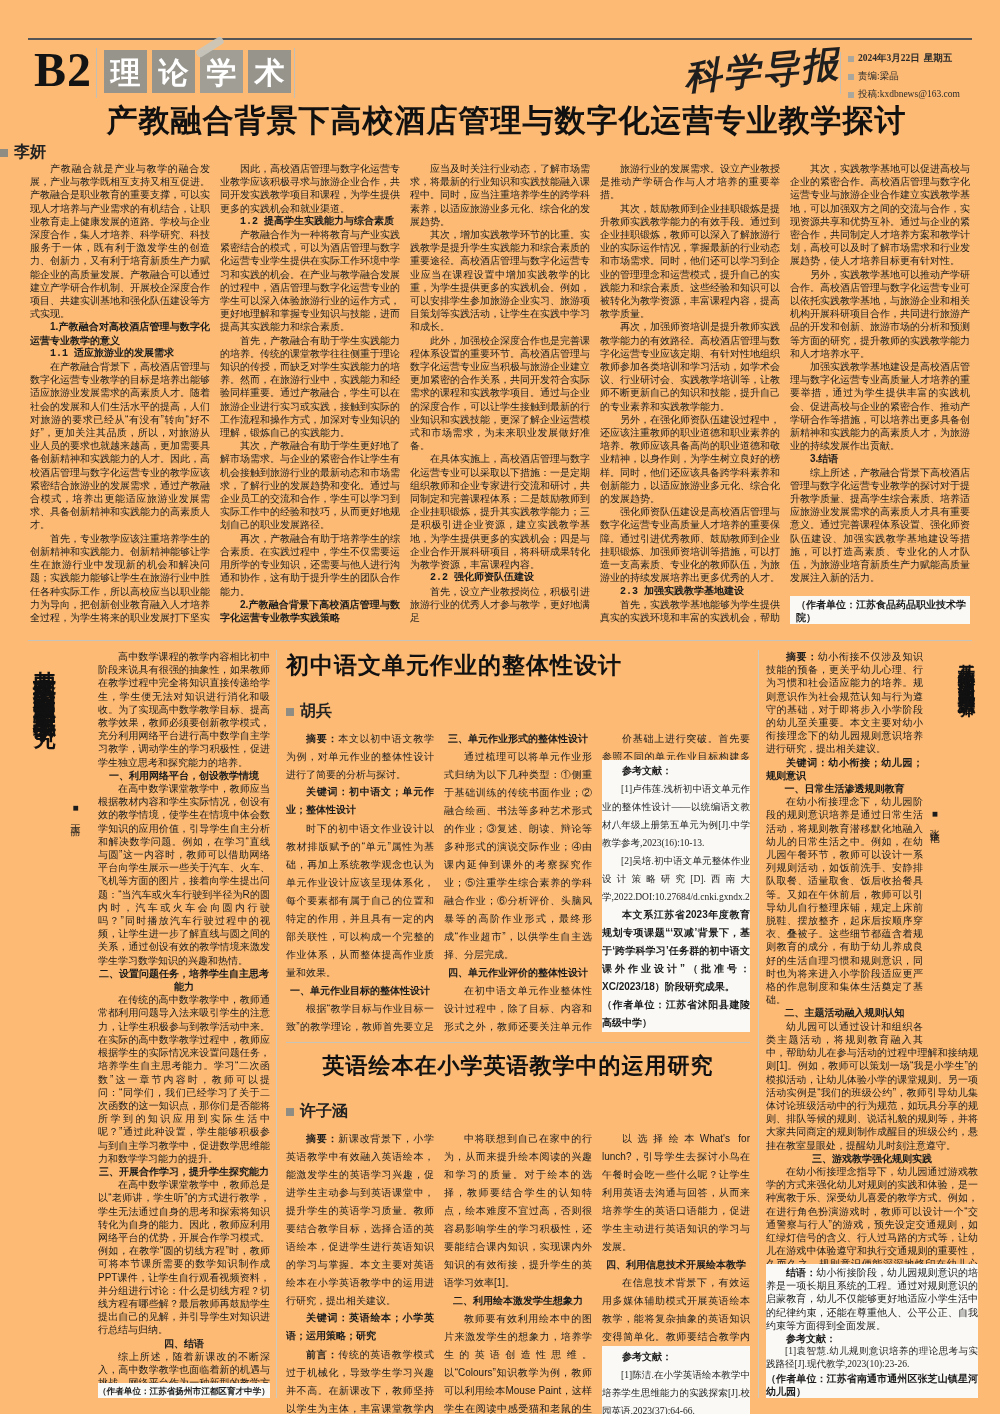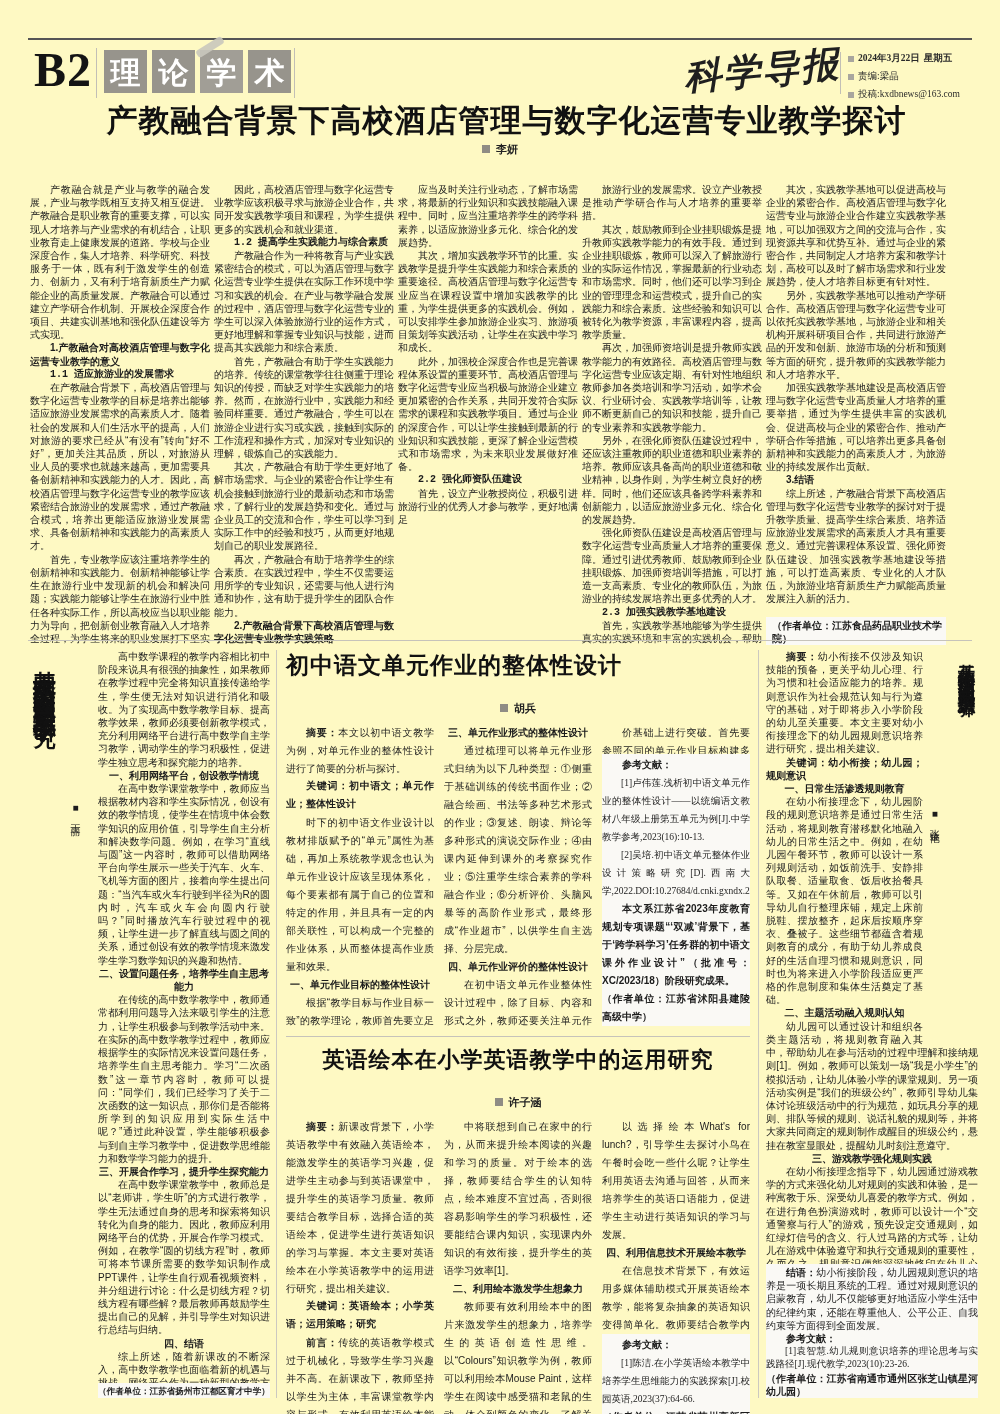--- a/index.html
+++ b/index.html
@@ -1,16 +1,16 @@
 <!DOCTYPE html>
 <html><head>
 <meta charset="utf-8">
 <style>
   html,body{margin:0;padding:0;background:#e8e6e0;}
-  .sheet{position:relative;width:1000px;height:1414px;background:#fef9c3;overflow:hidden;
+  .sheet{position:relative;width:1000px;height:1414px;background:#fdba74;overflow:hidden;
          font-family:"Liberation Sans",sans-serif;color:#1c1c1c;}
   
   .topline{position:absolute;left:28px;right:28px;top:38px;height:2px;background:#555;}
   .pageno{position:absolute;left:34px;top:42px;font-family:"Liberation Serif",serif;
           font-weight:700;font-size:48px;color:#141414;letter-spacing:1px;}
   .hl{position:absolute;width:1px;background:#c2bfb6;}
   .hl1{left:96px;top:48px;height:50px}
   .hl2{left:294px;top:48px;height:50px}
   .hl3{left:840px;top:52px;height:42px}
   .secblocks{position:absolute;left:104px;top:50px;display:flex;gap:5px;}
@@ -30,27 +30,27 @@
   
   .tx-p,.tx-h,.tx-hc,.tx-k,.tx-abs,.tx-ref,.tx-note,.tx-attr{margin:0;text-align:justify;}
   .tx-p{text-indent:2em;}
   .tx-h{font-weight:700;text-indent:2em;}
   .tx-hc{font-weight:700;text-align:center;text-indent:0;}
   .tx-k{font-family:Liberation Mono, monospace;font-weight:700;text-indent:2em;}
   .tx-abs{font-family:"Liberation Serif",serif;text-indent:2em;}
   .tx-ref{font-family:"Liberation Serif",serif;text-indent:2em;font-size:9.5px;}
   .tx-note{font-weight:700;text-indent:2em;}
   .tx-attr{font-weight:700;text-indent:0;}
-  .byline{text-align:center;font-size:11px;font-weight:700;color:#222;}
+  .byline{text-align:left;font-size:16px;font-weight:700;color:#222;}
   .bsq{display:inline-block;width:8px;height:8px;background:#8f8c84;margin-right:6px;}
   
   .main-title{position:absolute;left:13px;right:0;top:100px;text-align:center;font-size:31px;
        font-weight:700;letter-spacing:1px;color:#111;}
   .main-byline{position:absolute;left:0;right:0;top:142px;}
-  .main-cols{position:absolute;left:30px;top:183px;width:940px;height:462px;display:flex;gap:4px;}
+  .main-cols{position:absolute;left:30px;top:162px;width:940px;height:462px;display:flex;gap:10px;}
   .mcol{width:180px;flex:none;overflow:hidden;font-size:10px;line-height:13.2px;position:relative;}
   .main-attr{position:absolute;right:0;bottom:0;background:#faf9f5;font-weight:700;
        font-size:10px;padding:2px 0 0 6px;}
   .sep-h{position:absolute;left:28px;right:28px;top:640px;height:1px;background:#c6c3ba;}
   
   .vrule{position:absolute;top:650px;height:748px;width:1px;background:#ccc9c0;}
   .vr1{left:276px}.vr2{left:758px}
   
   .left-art{position:absolute;left:30px;top:650px;width:240px;height:748px;display:flex;}
   .vt-wrap{width:68px;flex:none;position:relative;}
@@ -130,20 +130,21 @@
         <div class="tx-p">产教融合作为一种将教育与产业实践紧密结合的模式，可以为酒店管理与数字化运营专业学生提供在实际工作环境中学习和实践的机会。在产业与教学融合发展的过程中，酒店管理与数字化运营专业的学生可以深入体验旅游行业的运作方式，更好地理解和掌握专业知识与技能，进而提高其实践能力和综合素质。</div>
         <div class="tx-p">首先，产教融合有助于学生实践能力的培养。传统的课堂教学往往侧重于理论知识的传授，而缺乏对学生实践能力的培养。然而，在旅游行业中，实践能力和经验同样重要。通过产教融合，学生可以在旅游企业进行实习或实践，接触到实际的工作流程和操作方式，加深对专业知识的理解，锻炼自己的实践能力。</div>
         <div class="tx-p">其次，产教融合有助于学生更好地了解市场需求。与企业的紧密合作让学生有机会接触到旅游行业的最新动态和市场需求，了解行业的发展趋势和变化。通过与企业员工的交流和合作，学生可以学习到实际工作中的经验和技巧，从而更好地规划自己的职业发展路径。</div>
         <div class="tx-p">再次，产教融合有助于培养学生的综合素质。在实践过程中，学生不仅需要运用所学的专业知识，还需要与他人进行沟通和协作，这有助于提升学生的团队合作能力。</div>
         <div class="tx-h">2.产教融合背景下高校酒店管理与数字化运营专业教学实践策略</div>
       </div>
     <div class="mcol">
         <div class="tx-p">应当及时关注行业动态，了解市场需求，将最新的行业知识和实践技能融入课程中。同时，应当注重培养学生的跨学科素养，以适应旅游业多元化、综合化的发展趋势。</div>
         <div class="tx-p">其次，增加实践教学环节的比重。实践教学是提升学生实践能力和综合素质的重要途径。高校酒店管理与数字化运营专业应当在课程设置中增加实践教学的比重，为学生提供更多的实践机会。例如，可以安排学生参加旅游企业实习、旅游项目策划等实践活动，让学生在实践中学习和成长。</div>
         <div class="tx-p">此外，加强校企深度合作也是完善课程体系设置的重要环节。高校酒店管理与数字化运营专业应当积极与旅游企业建立更加紧密的合作关系，共同开发符合实际需求的课程和实践教学项目。通过与企业的深度合作，可以让学生接触到最新的行业知识和实践技能，更深了解企业运营模式和市场需求，为未来职业发展做好准备。</div>
+        <div class="tx-p">在具体实施上，高校酒店管理与数字化运营专业可以采取以下措施：一是定期组织教师和企业专家进行交流和研讨，共同制定和完善课程体系；二是鼓励教师到企业挂职锻炼，提升其实践教学能力；三是积极引进企业资源，建立实践教学基地，为学生提供更多的实践机会；四是与企业合作开展科研项目，将科研成果转化为教学资源，丰富课程内容。</div>
         <div class="tx-k">2.2 强化师资队伍建设</div>
         <div class="tx-p">首先，设立产业教授岗位，积极引进旅游行业的优秀人才参与教学，更好地满足</div>
       </div>
     <div class="mcol">
         <div class="tx-p">旅游行业的发展需求。设立产业教授是推动产学研合作与人才培养的重要举措。</div>
         <div class="tx-p">其次，鼓励教师到企业挂职锻炼是提升教师实践教学能力的有效手段。通过到企业挂职锻炼，教师可以深入了解旅游行业的实际运作情况，掌握最新的行业动态和市场需求。同时，他们还可以学习到企业的管理理念和运营模式，提升自己的实践能力和综合素质。这些经验和知识可以被转化为教学资源，丰富课程内容，提高教学质量。</div>
         <div class="tx-p">再次，加强师资培训是提升教师实践教学能力的有效路径。高校酒店管理与数字化运营专业应该定期、有针对性地组织教师参加各类培训和学习活动，如学术会议、行业研讨会、实践教学培训等，让教师不断更新自己的知识和技能，提升自己的专业素养和实践教学能力。</div>
         <div class="tx-p">另外，在强化师资队伍建设过程中，还应该注重教师的职业道德和职业素养的培养。教师应该具备高尚的职业道德和敬业精神，以身作则，为学生树立良好的榜样。同时，他们还应该具备跨学科素养和创新能力，以适应旅游业多元化、综合化的发展趋势。</div>
         <div class="tx-p">强化师资队伍建设是高校酒店管理与数字化运营专业高质量人才培养的重要保障。通过引进优秀教师、鼓励教师到企业挂职锻炼、加强师资培训等措施，可以打造一支高素质、专业化的教师队伍，为旅游业的持续发展培养出更多优秀的人才。</div>
         <div class="tx-k">2.3 加强实践教学基地建设</div>

